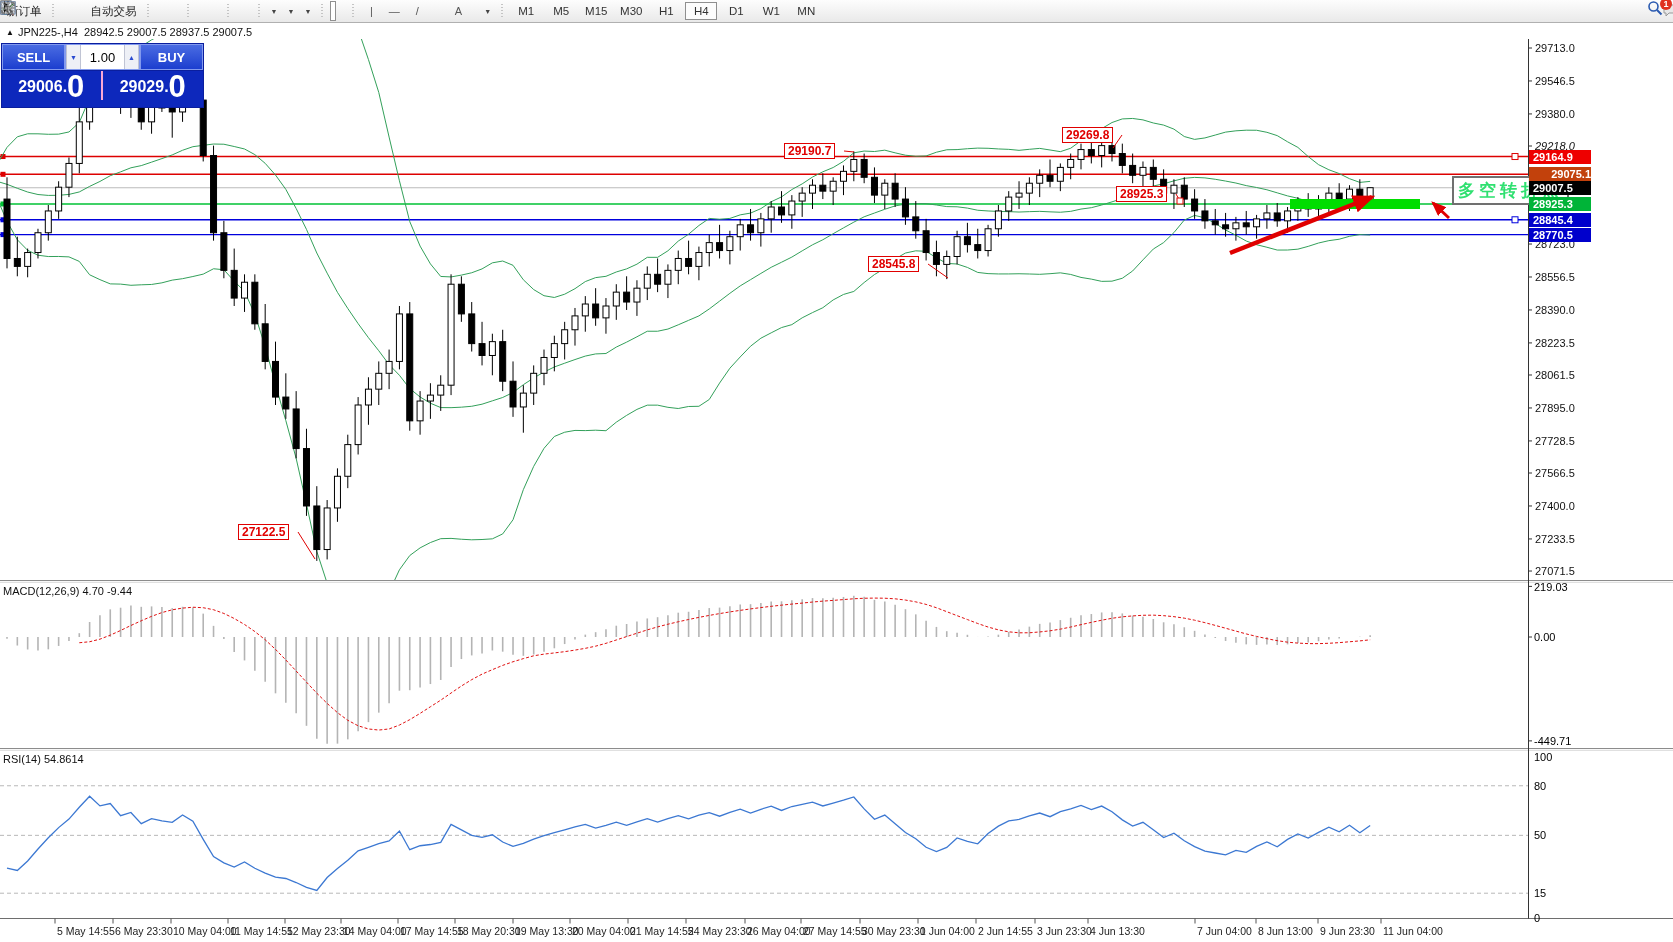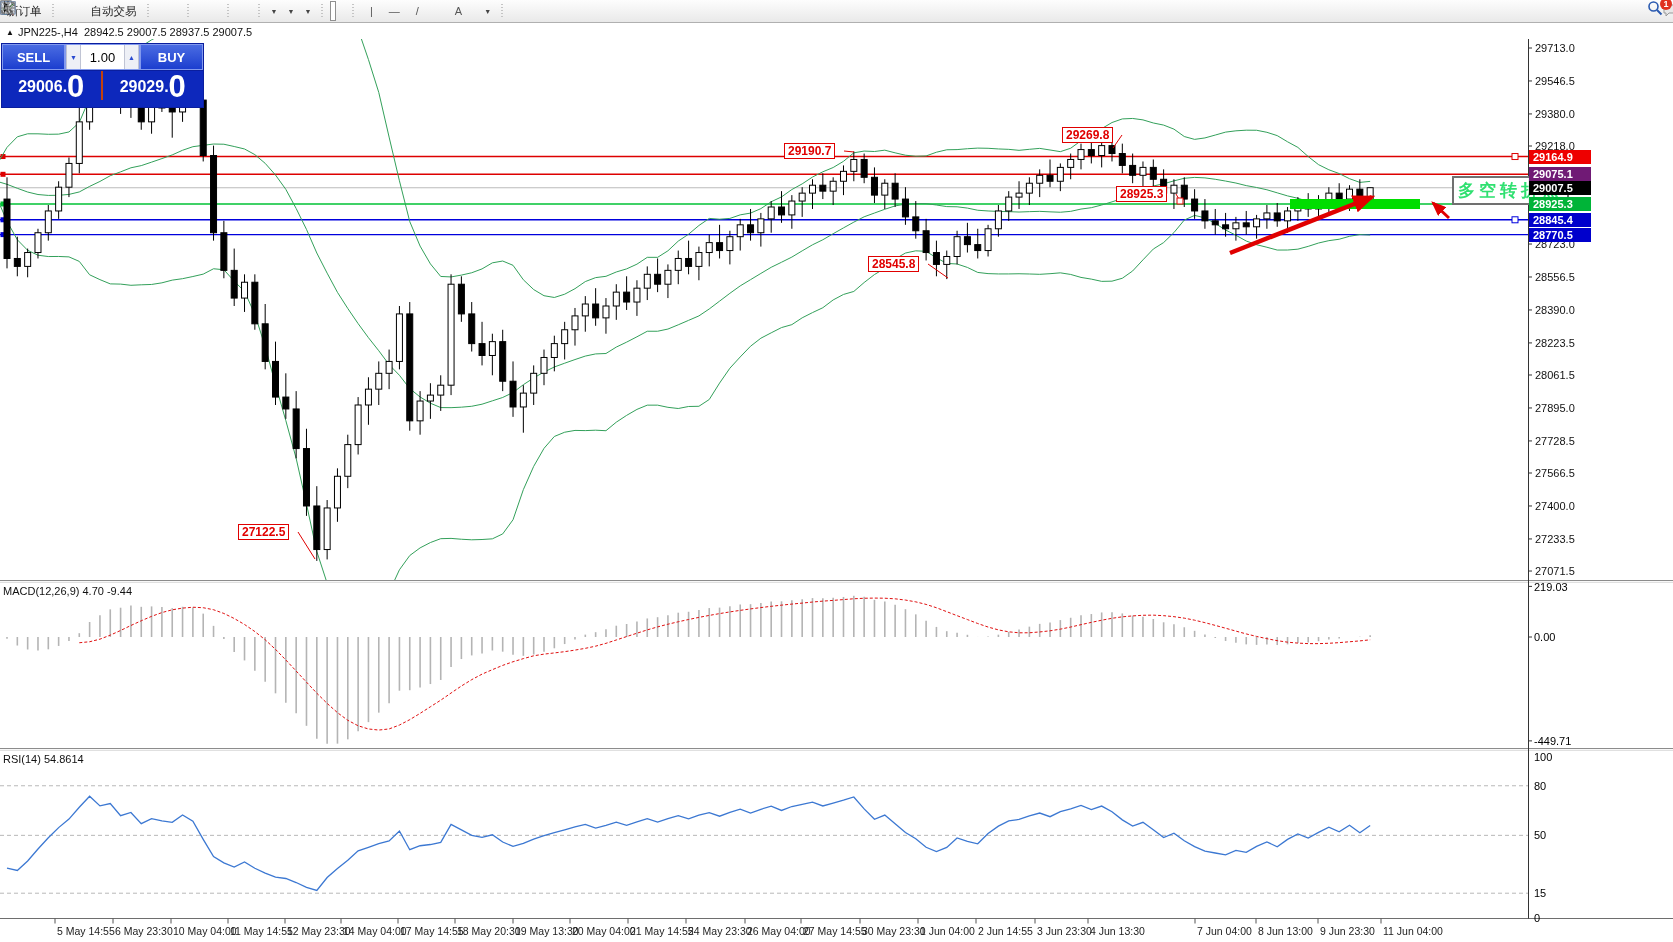--- a/index.html
+++ b/index.html
@@ -29,21 +29,21 @@
     border:1px solid #0a1e9e;box-sizing:border-box;color:#fff;}
   #tp-top{display:flex;height:26px;border-bottom:1px solid #0a1e9e;}
   .tp-btn{width:63px;background:linear-gradient(#4a6ce2,#1c3ecf);border:1px solid #8299ee;
     box-sizing:border-box;color:#fff;font-size:13px;font-weight:bold;display:flex;align-items:center;justify-content:center;}
   #tp-spin{flex:1;display:flex;background:#fff;border:1px solid #8299ee;box-sizing:border-box;}
   .spin-btn{width:15px;background:#eef0f6;border:0;border-left:1px solid #c0c4d4;border-right:1px solid #c0c4d4;
     color:#2a4ad0;font-size:7px;display:flex;align-items:center;justify-content:center;}
   #tp-vol{flex:1;color:#000;font-size:13px;display:flex;align-items:center;justify-content:center;}
   #tp-prices{display:flex;height:29px;}
   .tp-price{width:50%;display:flex;align-items:flex-end;justify-content:center;padding-bottom:0;}
-  .tp-price:first-child{border-right:2px solid #c2410c;box-sizing:border-box;}
+  .tp-price:first-child{border-right:2px solid #f9a8d4;box-sizing:border-box;}
   .pp-base{font-size:16px;font-weight:bold;line-height:26px;}
   .pp-dot{font-size:16px;font-weight:bold;line-height:26px;}
   .pp-big{font-size:31px;font-weight:bold;line-height:27px;}
   
   .ax-label{position:absolute;left:1535px;font-size:11px;color:#111;transform:translateY(-50%);}
   .px-badge{position:absolute;left:1529px;width:62px;height:14px;font-size:11px;font-weight:bold;color:#fff;
     text-align:left;padding-left:4px;box-sizing:border-box;line-height:14px;transform:translateY(-50%);}
   .time-label{position:absolute;top:925px;font-size:10.5px;color:#222;white-space:nowrap;}
   .callout{position:absolute;border:1px solid #e00000;color:#e00000;background:#fff;
     font-size:12px;font-weight:bold;line-height:14px;padding:0 3px;white-space:nowrap;}
@@ -734,20 +734,31 @@
         </div>
     <div class="tbtn">
           <svg class="icon16" viewBox="0 0 16 16">
             <path d="M4 3l3 3-1 1-3-3zM12 13l-3-3 1-1 3 3z" fill="#555"></path>
             <path d="M11 3h3v3M5 13H2v-3" fill="none" stroke="#555"></path>
           </svg>
           <span class="caret">▼</span>
         </div>
   </div>
   <div class="grip"></div>
+  <div class="grp" id="tf-group">
+        <div class="tf">M1</div>
+        <div class="tf">M5</div>
+        <div class="tf">M15</div>
+        <div class="tf">M30</div>
+        <div class="tf">H1</div>
+        <div class="tf active">H4</div>
+        <div class="tf">D1</div>
+        <div class="tf">W1</div>
+        <div class="tf">MN</div>
+      </div>
   <div id="right-icons">
     <div class="tbtn">
           <svg class="icon16" viewBox="0 0 16 16">
             <circle cx="6.5" cy="6.5" r="4.5" fill="none" stroke="#2a5ab0" stroke-width="1.6"></circle>
             <line x1="10" y1="10" x2="14.5" y2="14.5" stroke="#2a5ab0" stroke-width="2"></line>
           </svg>
         </div>
     <div class="tbtn" style="position:relative">
       <svg class="icon16" viewBox="0 0 16 16">
             <path d="M2 3h12v8H7l-3 3v-3H2z" fill="#e8e8e8" stroke="#999"></path>
@@ -790,34 +801,34 @@
 
 <div id="overlays">
       <div style="left: 1534px; top: 757px; position: absolute; font-size: 11px; transform: translateY(-50%);">100</div>
       <div style="left: 1534px; top: 785.76px; position: absolute; font-size: 11px; transform: translateY(-50%);">80</div>
       <div style="left: 1534px; top: 835.35px; position: absolute; font-size: 11px; transform: translateY(-50%);">50</div>
       <div style="left: 1534px; top: 893.205px; position: absolute; font-size: 11px; transform: translateY(-50%);">15</div>
       <div style="left: 1534px; top: 918px; position: absolute; font-size: 11px; transform: translateY(-50%);">0</div>
       <div class="ax-label" style="left: 1535px; top: 48px;">29713.0</div>
       <div class="ax-label" style="left: 1535px; top: 80.967px;">29546.5</div>
       <div class="ax-label" style="left: 1535px; top: 113.934px;">29380.0</div>
-      <div class="ax-label" style="left: 1535px; top: 146.01px;">29218.0</div>
+      <div class="ax-label" style="left: 1535px; top: 146.01px; font-style: italic;">29218.0</div>
       <div class="ax-label" style="left: 1535px; top: 244.02px;">28723.0</div>
       <div class="ax-label" style="left: 1535px; top: 276.987px;">28556.5</div>
       <div class="ax-label" style="left: 1535px; top: 309.954px;">28390.0</div>
       <div class="ax-label" style="left: 1535px; top: 342.921px;">28223.5</div>
       <div class="ax-label" style="left: 1535px; top: 374.997px;">28061.5</div>
       <div class="ax-label" style="left: 1535px; top: 407.964px;">27895.0</div>
       <div class="ax-label" style="left: 1535px; top: 440.931px;">27728.5</div>
       <div class="ax-label" style="left: 1535px; top: 473.007px;">27566.5</div>
       <div class="ax-label" style="left: 1535px; top: 505.974px;">27400.0</div>
       <div class="ax-label" style="left: 1535px; top: 538.941px;">27233.5</div>
       <div class="ax-label" style="left: 1535px; top: 571.017px;">27071.5</div>
       <div class="px-badge" style="top: 156.524px; background: rgb(238, 0, 0);">29164.9</div>
-      <div class="px-badge" style="top: 174.304px; background: #701a75;">29075.1</div>
+      <div class="px-badge" style="top: 174.304px; background: #c2410c; text-align: right;">29075.1</div>
       <div class="px-badge" style="top: 187.689px; background: rgb(0, 0, 0);">29007.5</div>
       <div class="px-badge" style="top: 203.965px; background: rgb(0, 180, 56);">28925.3</div>
       <div class="px-badge" style="top: 219.785px; background: rgb(0, 0, 204);">28845.4</div>
       <div class="px-badge" style="top: 234.615px; background: rgb(0, 0, 204);">28770.5</div>
       <div style="left: 1534px; top: 587px; position: absolute; font-size: 11px; transform: translateY(-50%);">219.03</div>
       <div style="left: 1534px; top: 637px; position: absolute; font-size: 11px; transform: translateY(-50%);">0.00</div>
       <div style="left: 1534px; top: 740.883px; position: absolute; font-size: 11px; transform: translateY(-50%);">-449.71</div>
       <div class="callout" style="left: 784px; top: 143px;">29190.7</div>
       <div class="callout" style="left: 1062px; top: 127px;">29269.8</div>
       <div class="callout" style="left: 1116px; top: 186px;">28925.3</div>

